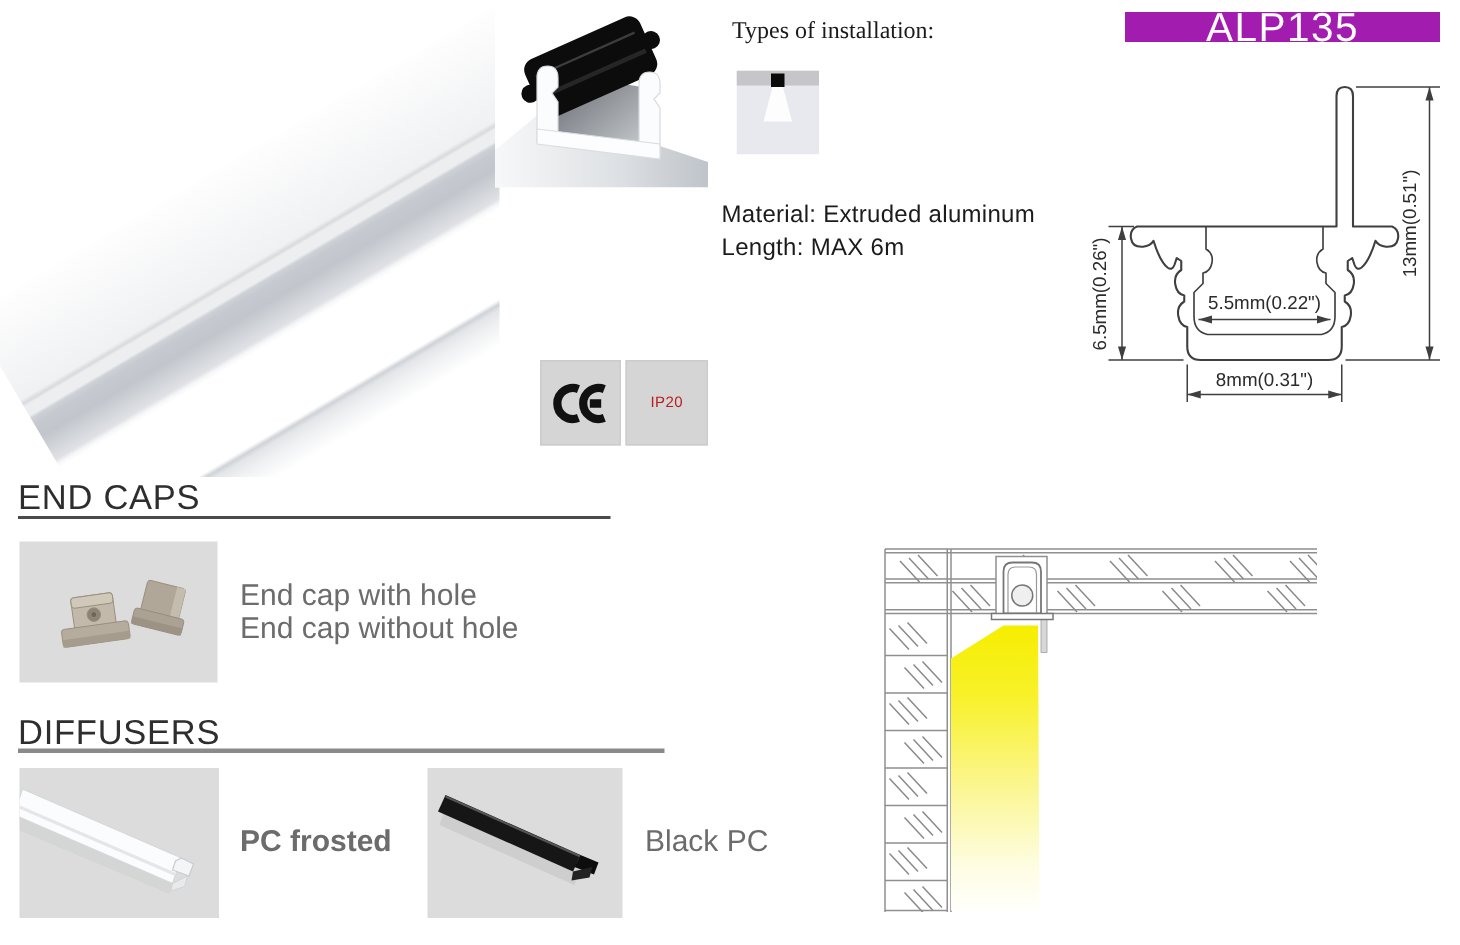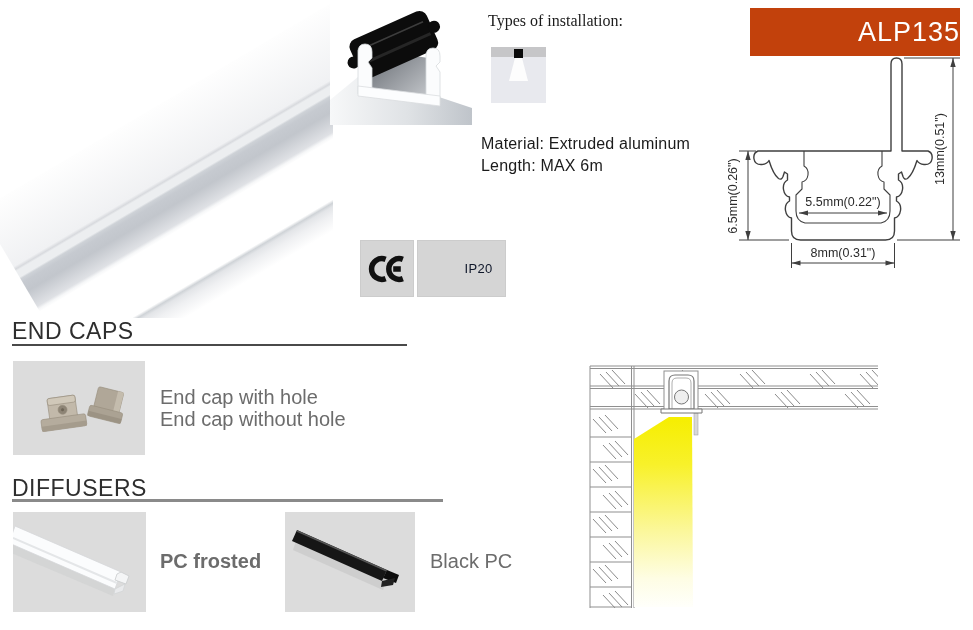--- a/index.html
+++ b/index.html
@@ -24,25 +24,25 @@
   .gray-box{background:#dcdcdc;}
 
   .muted{color:#6c6c6c;font-size:20px;line-height:21.5px;}
 
   
   #types-label{left:488px;top:12px;font-size:16px;font-family:Liberation Serif, serif;}
   #specs{left:481px;top:133px;font-size:16px;line-height:21.5px;letter-spacing:.2px;}
 
   
   .badge{background:#d5d5d5;border:1px solid #cccccc;display:flex;align-items:center;justify-content:center;}
-  #ip20-badge{font-size:13px;color:#0f172a;letter-spacing:.3px;padding-left:34px;}
-
-  
-  #model-header{left:750px;top:8px;width:210px;height:48px;background:#c2410c;
-    display:flex;align-items:center;justify-content:flex-end;color:#fff;font-size:27px;letter-spacing:1px;}
+  #ip20-badge{font-size:10px;color:#b91c1c;letter-spacing:.3px;}
+
+  
+  #model-header{left:750px;top:8px;width:210px;height:20px;background:#a21caf;
+    display:flex;align-items:center;justify-content:center;color:#fff;font-size:27px;letter-spacing:1px;}
 
   svg text{font-family:"Liberation Sans",sans-serif;}
   .dimtxt{font-size:12.5px;fill:#2b2b2b;}
 </style>
 </head>
 <body>
 
 <div id="canvas">
 
   <div id="product-photo" class="abs">

